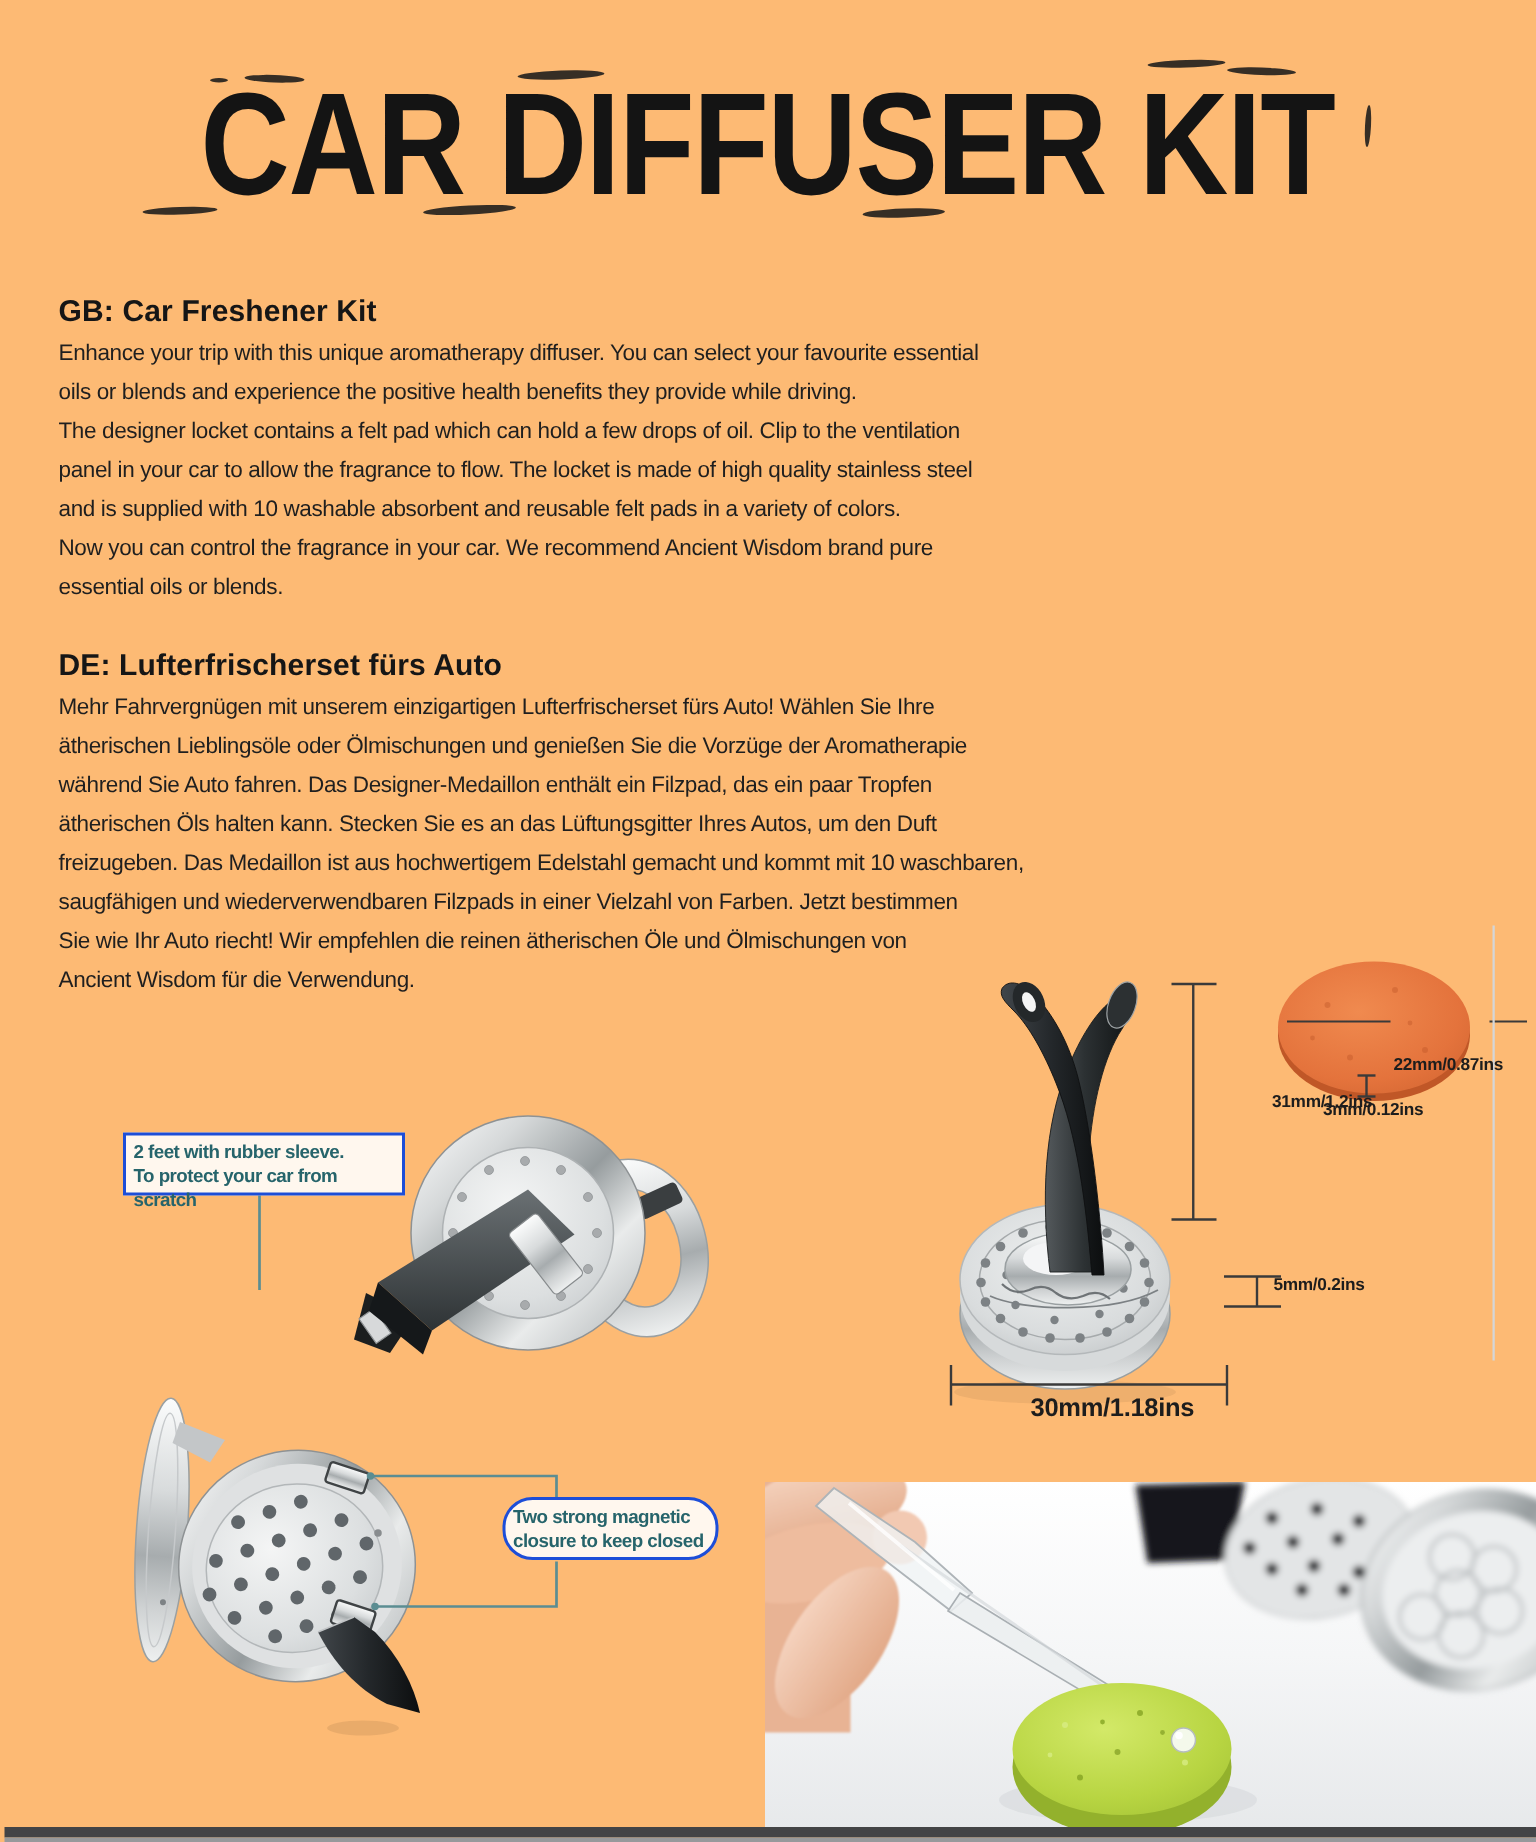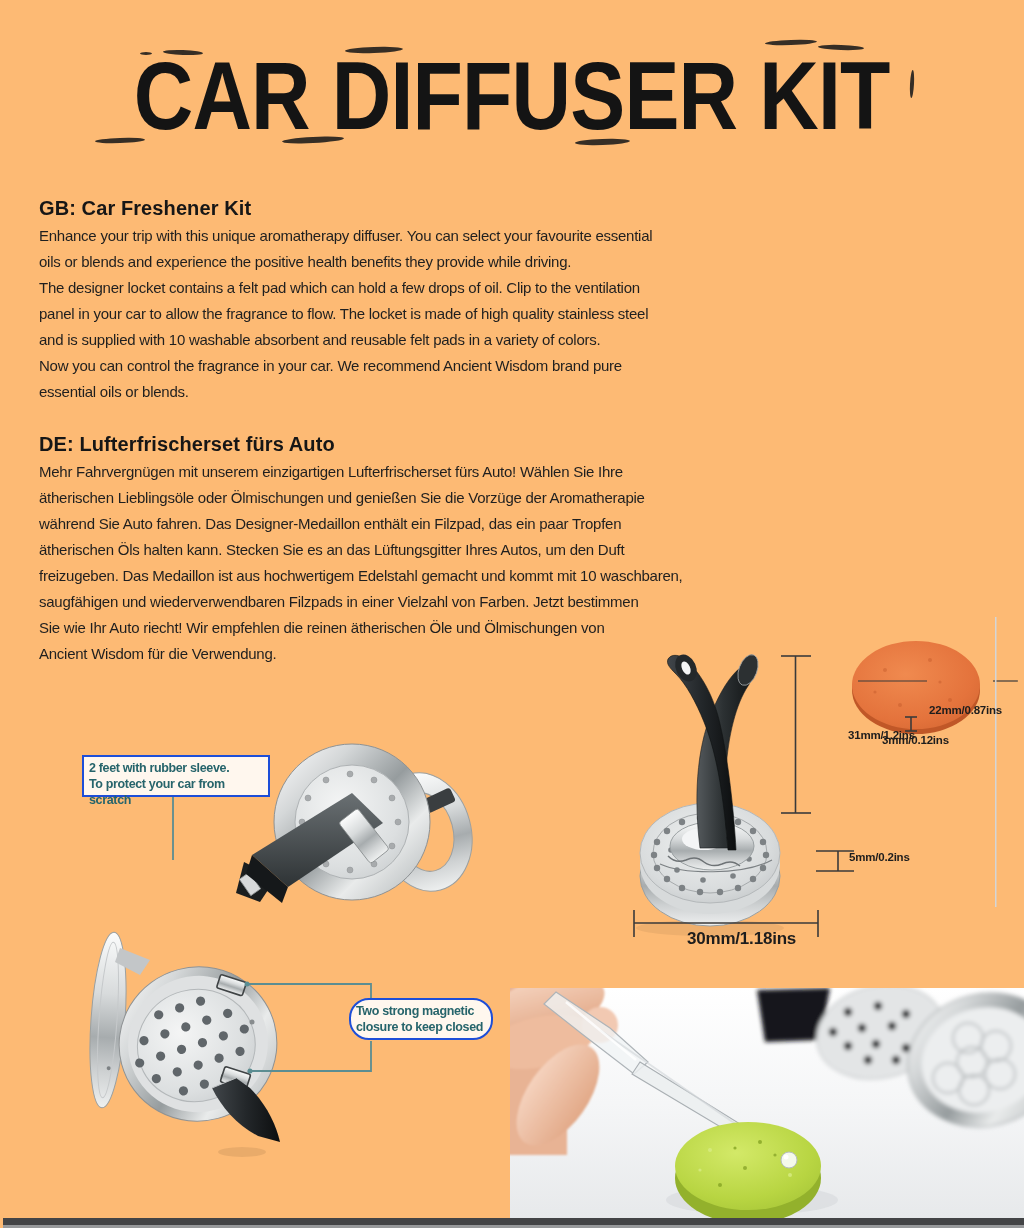--- a/index.html
+++ b/index.html
@@ -28,21 +28,21 @@
   }
   #section-gb{top:197px;}
   #section-de{top:433px;}
   
   .callout{
     position:absolute;border:2px solid #1d4ed8;background:rgba(255,255,255,.88);
     color:#26646b;font-weight:700;font-size:12.5px;line-height:16px;
     letter-spacing:-0.35px;padding:3px 5px;white-space:pre-line;
   }
   #callout-feet{left:82px;top:755px;width:188px;height:42px;}
-  #callout-magnet{left:349px;top:998px;width:144px;height:42px;border-radius:20px;}
+  #callout-magnet{left:335px;top:998px;width:144px;height:42px;border-radius:20px;}
   
   .dim-label{
     position:absolute;font-size:11.5px;font-weight:700;letter-spacing:-0.2px;
     color:#1d1d1d;white-space:nowrap;
   }
   #dim-31{left:848px;top:729px;}
   #dim-22{left:929px;top:672px;margin-top:32px;}
   #dim-3{left:882px;top:734px;}
   #dim-5{left:849px;top:851px;}
   #dim-30{left:687px;top:929px;font-size:17px;}

